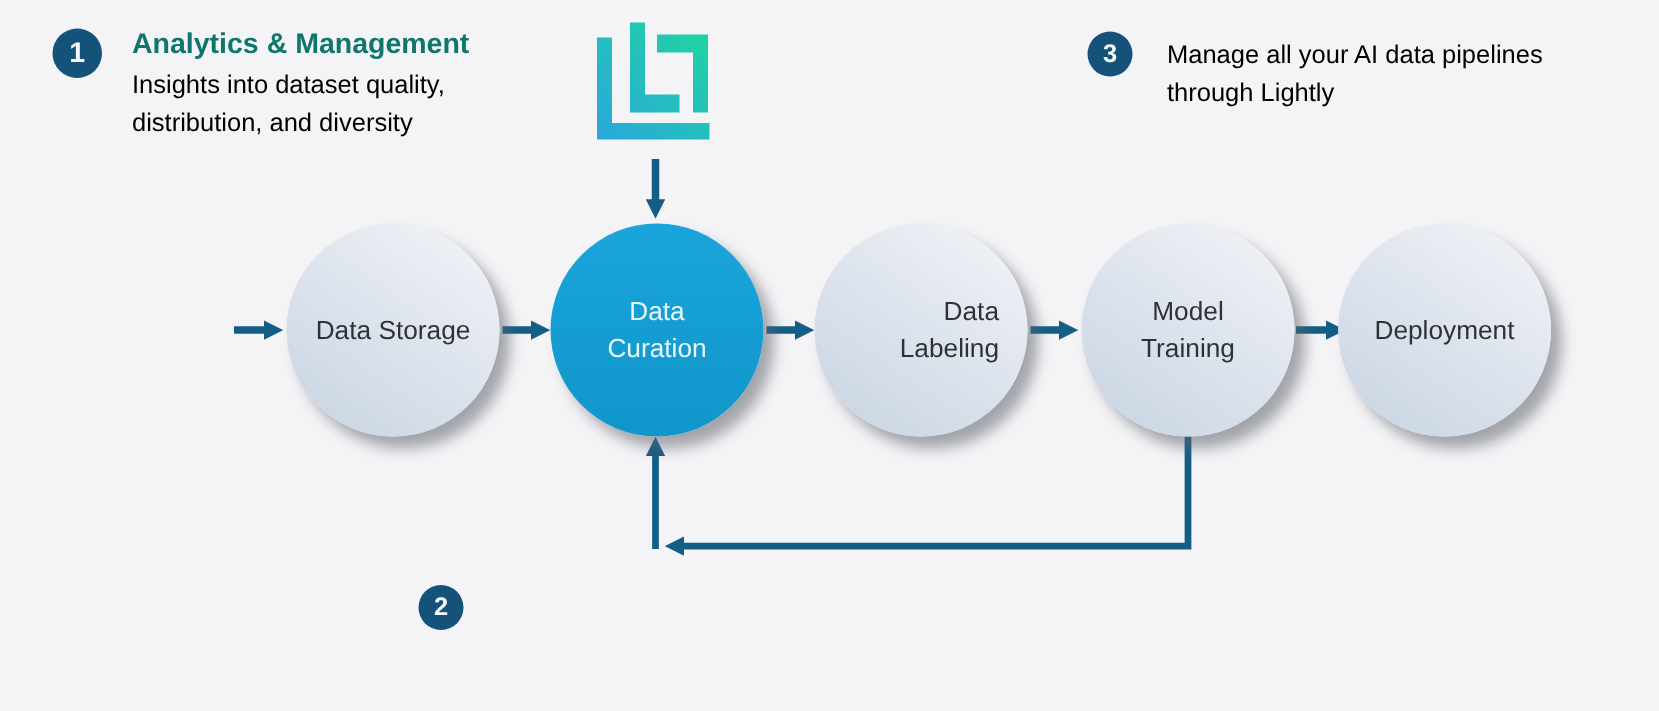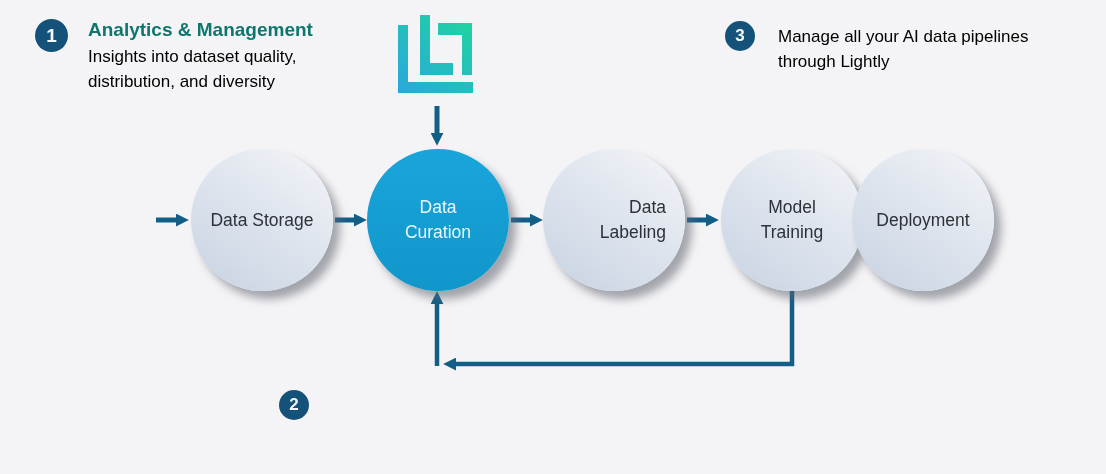--- a/index.html
+++ b/index.html
@@ -63,21 +63,21 @@
   }
   .stage.highlight{
     background:linear-gradient(180deg,#1aa5da 0%,#1096cb 100%);
   }
   .stage.highlight .stage-label{color:#e9f7fd;}
   #stage-1{left:12px;}
   #stage-2{left:191px;}
   #stage-3{left:367px;}
   #stage-4{left:543px;text-align:right;}
   #stage-5{left:721px;}
-  #stage-6{left:852px;}
+  #stage-6{left:892px;}
 
   
   .overlay{position:absolute;left:0;top:0;width:1106px;height:474px;pointer-events:none;}
 </style>
 </head>
 <body>
 
 <div class="canvas">
 
   <svg class="overlay" viewBox="0 0 1106 474" xmlns="http://www.w3.org/2000/svg">

